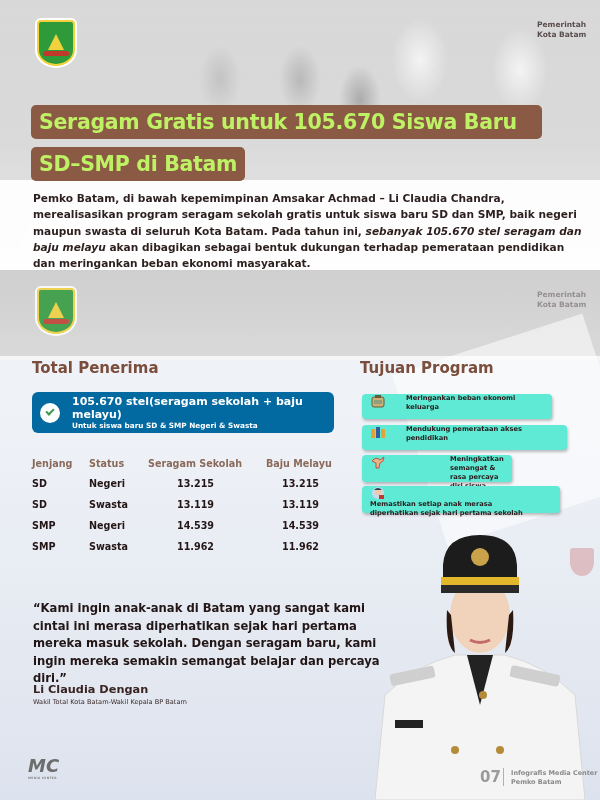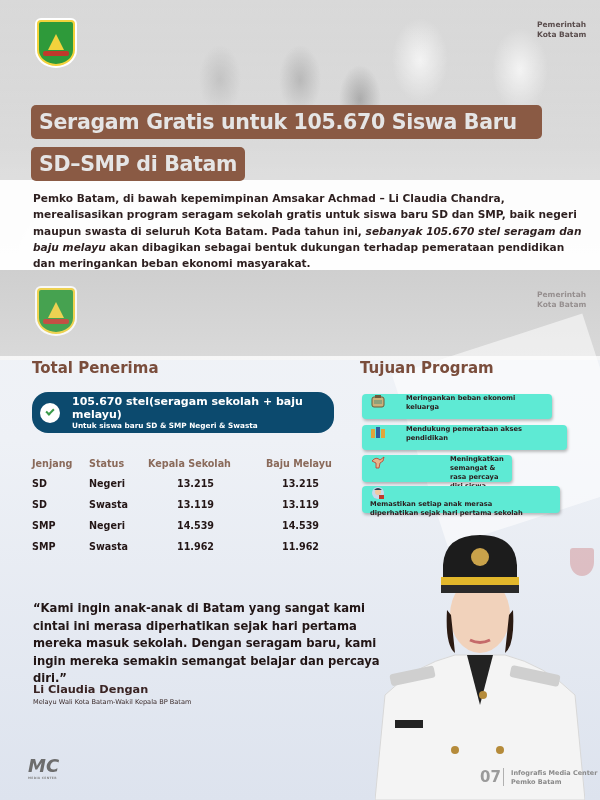--- a/index.html
+++ b/index.html
@@ -57,21 +57,21 @@
   .logo-mid { left: 37px; top: 288px; opacity: .85; }
   .brand-text {
     position: absolute; font-weight: bold; font-size: 7.5px; line-height: 10px;
     color: #5a4d4d; text-align: left;
   }
   .brand-top { left: 537px; top: 20px; }
   .brand-mid { left: 537px; top: 290px; opacity: .5; }
 
   
   .title-pill {
-    position: absolute; background: #8a5a44; color: #e5e5e5;
+    position: absolute; background: #8a5a44; color: #bef264;
     font-weight: bold; border-radius: 5px; padding: 3px 8px;
     font-size: 20.5px; line-height: 28px; letter-spacing: -0.3px;
   }
   .t1 { left: 31px; top: 105px; width: 511px; }
   .t2 { left: 31px; top: 147px; }
 
   .intro {
     position: absolute; left: 33px; top: 190px; width: 555px;
     font-size: 10.6px; line-height: 16.3px; font-weight: bold; color: #2d1f1f;
   }
@@ -79,21 +79,21 @@
 
   
   .section-title {
     position: absolute; font-weight: bold; font-size: 15px; color: #7a4d3c;
   }
   .st-left { left: 32px; top: 359px; }
   .st-right { left: 360px; top: 359px; }
 
   .total-box {
     position: absolute; left: 32px; top: 392px; width: 302px; height: 41px;
-    background: #0c4a6e; border-radius: 16px; color: #fff;
+    background: #0369a1; border-radius: 6px; color: #fff;
     display: flex; align-items: center; padding-left: 8px;
   }
   .check {
     width: 20px; height: 20px; border-radius: 50%; background: #fff;
     display: flex; align-items: center; justify-content: center;
     margin-right: 12px; flex-shrink: 0;
   }
   .check span {
     width: 8px; height: 5px; border-left: 2.5px solid #3a9a4a; border-bottom: 2.5px solid #3a9a4a;
     transform: rotate(-45deg) translate(1px,-1px);
@@ -193,21 +193,21 @@
     <div class="total-main">105.670 stel(seragam sekolah + baju melayu)</div>
     <div class="total-sub">Untuk siswa baru SD &amp; SMP Negeri &amp; Swasta</div>
   </div>
 </div>
 
 <table class="data">
   <thead>
     <tr>
       <th class="c1">Jenjang</th>
       <th class="c2">Status</th>
-      <th class="c3">Kepala Sekolah</th>
+      <th class="c3">Seragam Sekolah</th>
       <th>Baju Melayu</th>
     </tr>
   </thead>
   <tbody>
     <tr>
       <td>SD</td>
       <td>Negeri</td>
       <td class="num3">13.215</td>
       <td class="num4">13.215</td>
     </tr>
@@ -275,21 +275,21 @@
       </svg>
   </span>
   <span>
     <span>Memastikan setiap anak merasa</span><br>
     <span>diperhatikan sejak hari pertama sekolah</span>
   </span>
 </div>
 
 <div class="quote">“Kami ingin anak-anak di Batam yang sangat kami cintai ini merasa diperhatikan sejak hari pertama mereka masuk sekolah. Dengan seragam baru, kami ingin mereka semakin semangat belajar dan percaya diri.”</div>
 <div class="q-name">Li Claudia Dengan</div>
-<div class="q-role">Melayu Wali Kota Batam-Wakil Kepala BP Batam</div>
+<div class="q-role">Wakil Total Kota Batam-Wakil Kepala BP Batam</div>
 
 <div class="bg-emblem"></div>
 <svg class="portrait" viewBox="0 0 210 265">
   <path d="M0 265 L10 160 Q40 130 80 120 L130 120 Q170 130 200 160 L210 265 Z" fill="#f4f4f4" stroke="#d8d8d8"></path>
   <path d="M92 120 L105 170 L118 120 Z" fill="#222"></path>
   <rect x="15" y="135" width="45" height="12" rx="3" fill="#cfcfcf" transform="rotate(-12 37 141)"></rect>
   <rect x="135" y="135" width="50" height="12" rx="3" fill="#cfcfcf" transform="rotate(12 160 141)"></rect>
   <rect x="20" y="185" width="28" height="8" fill="#222"></rect>
   <circle cx="108" cy="160" r="4" fill="#b58b3a"></circle>
   <circle cx="80" cy="215" r="4" fill="#b58b3a"></circle>

